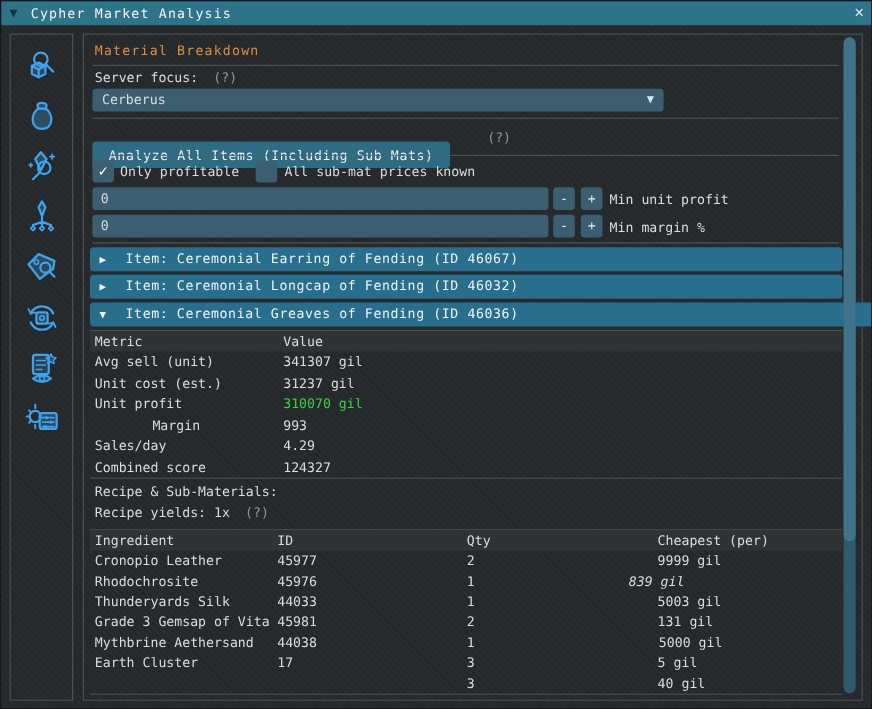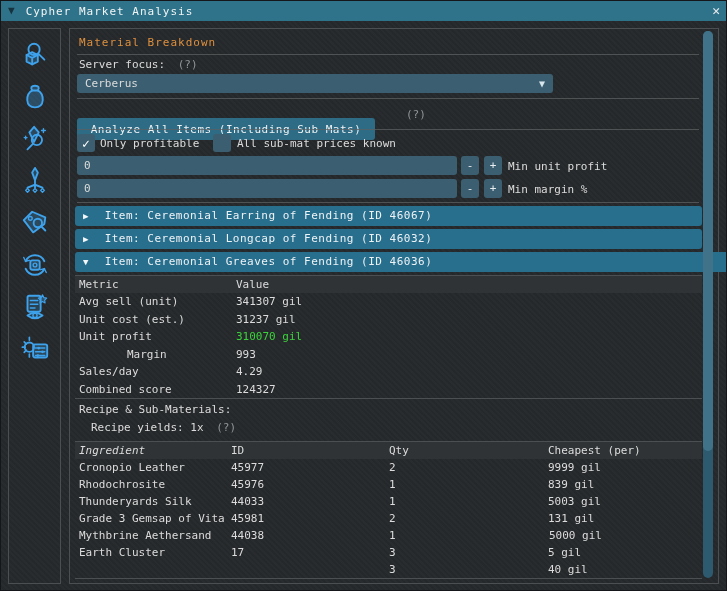--- a/index.html
+++ b/index.html
@@ -206,43 +206,43 @@
       <span class="cell" style="left:4px;">Sales/day</span>
       <span class="cell" style="left:161px;">4.29</span>
     </div>
     <div class="trow" style="height:17.5px;line-height:17.5px;">
       <span class="cell" style="left:4px;">Combined score</span>
       <span class="cell" style="left:161px;">124327</span>
     </div>
   </div>
 
   <div class="abs" style="left:78px;top:402px;">Recipe &amp; Sub-Materials:</div>
-  <div class="abs" style="left:78px;top:420px;margin-left:12px;">
+  <div class="abs" style="left:78px;top:420px;">
     <span>Recipe yields: 1x</span>
     <span class="muted" style="margin-left:6px;">(?)</span>
   </div>
 
   <div class="abs tbl" style="left:74px;top:440px;width:627px;">
     <div class="trow thead lh17">
-      <span class="cell" style="left:4px;font-style:italic;">Ingredient</span>
+      <span class="cell" style="left:4px;">Ingredient</span>
       <span class="cell" style="left:156px;">ID</span>
       <span class="cell" style="left:314px;">Qty</span>
       <span class="cell" style="left:473px;">Cheapest (per)</span>
     </div>
     <div class="trow lh17">
       <span class="cell" style="left:4px;width:150px;">Cronopio Leather</span>
       <span class="cell" style="left:156px;">45977</span>
       <span class="cell" style="left:314px;">2</span>
       <span class="cell" style="left:473px;">9999 gil</span>
     </div>
     <div class="trow lh17">
       <span class="cell" style="left:4px;width:150px;">Rhodochrosite</span>
       <span class="cell" style="left:156px;">45976</span>
       <span class="cell" style="left:314px;">1</span>
-      <span class="cell" style="left:473px;">839 gil</span>
+      <span class="cell" style="left:449px;font-style:italic;">839 gil</span>
     </div>
     <div class="trow lh17">
       <span class="cell" style="left:4px;width:150px;">Thunderyards Silk</span>
       <span class="cell" style="left:156px;">44033</span>
       <span class="cell" style="left:314px;">1</span>
       <span class="cell" style="left:473px;">5003 gil</span>
     </div>
     <div class="trow lh17">
       <span class="cell" style="left:4px;width:152px;">Grade 3 Gemsap of Vita</span>
       <span class="cell" style="left:156px;">45981</span>

